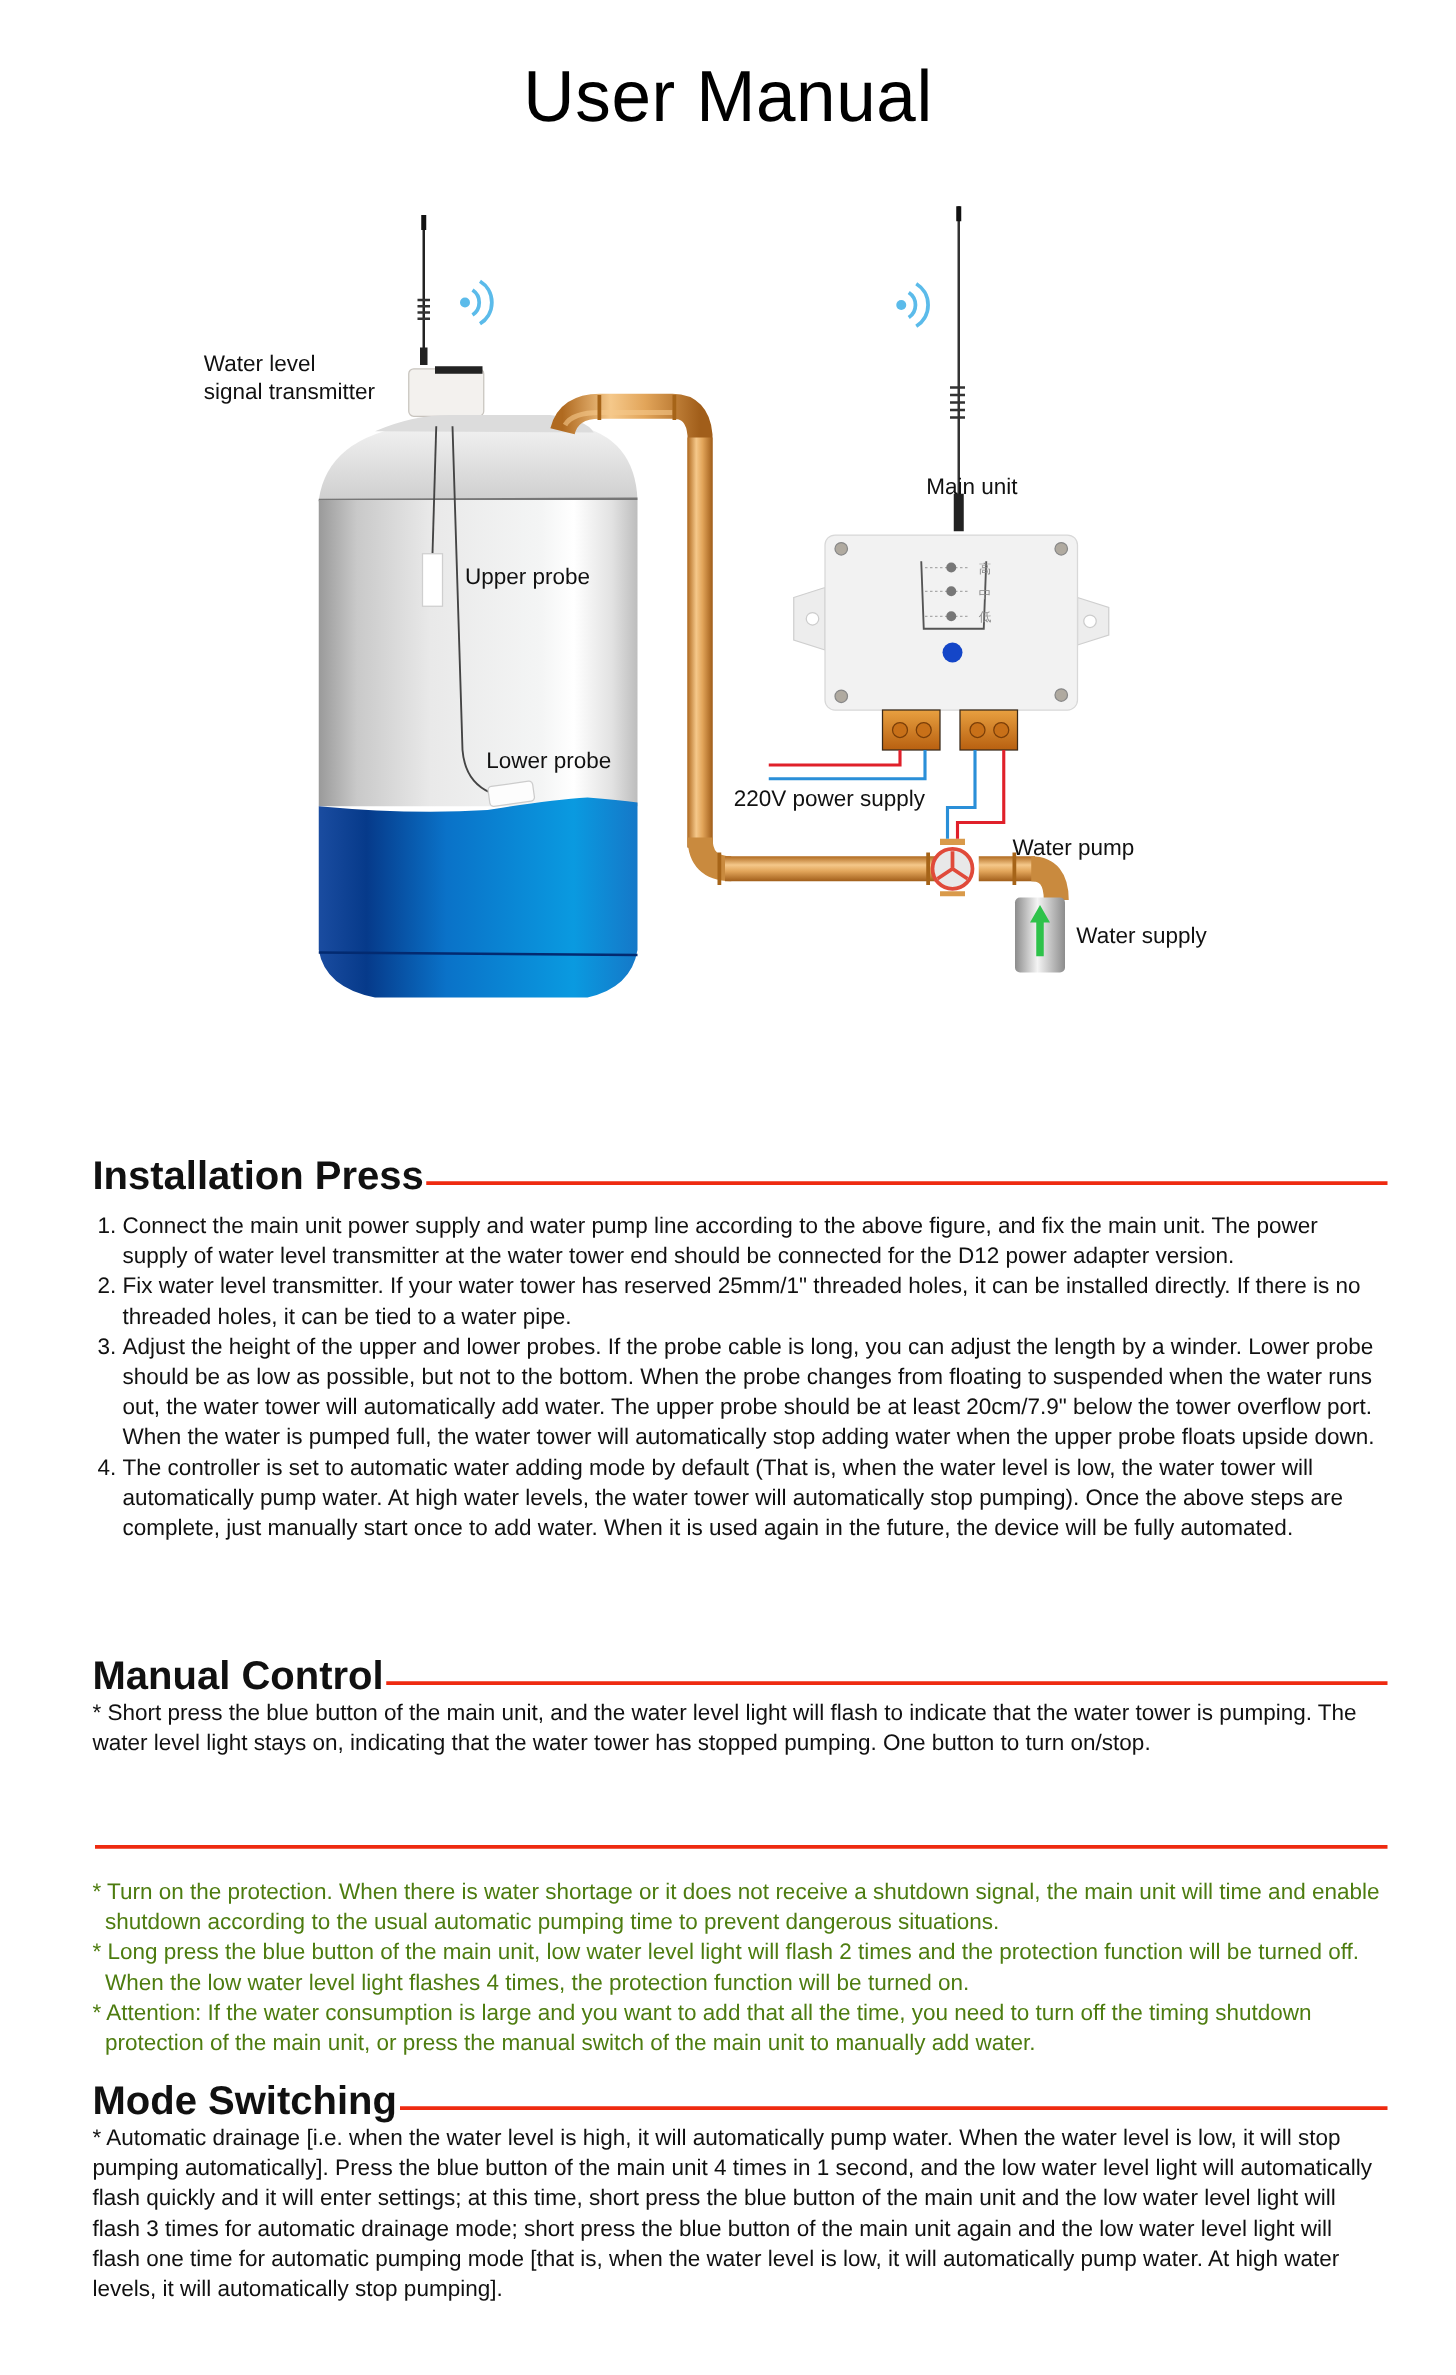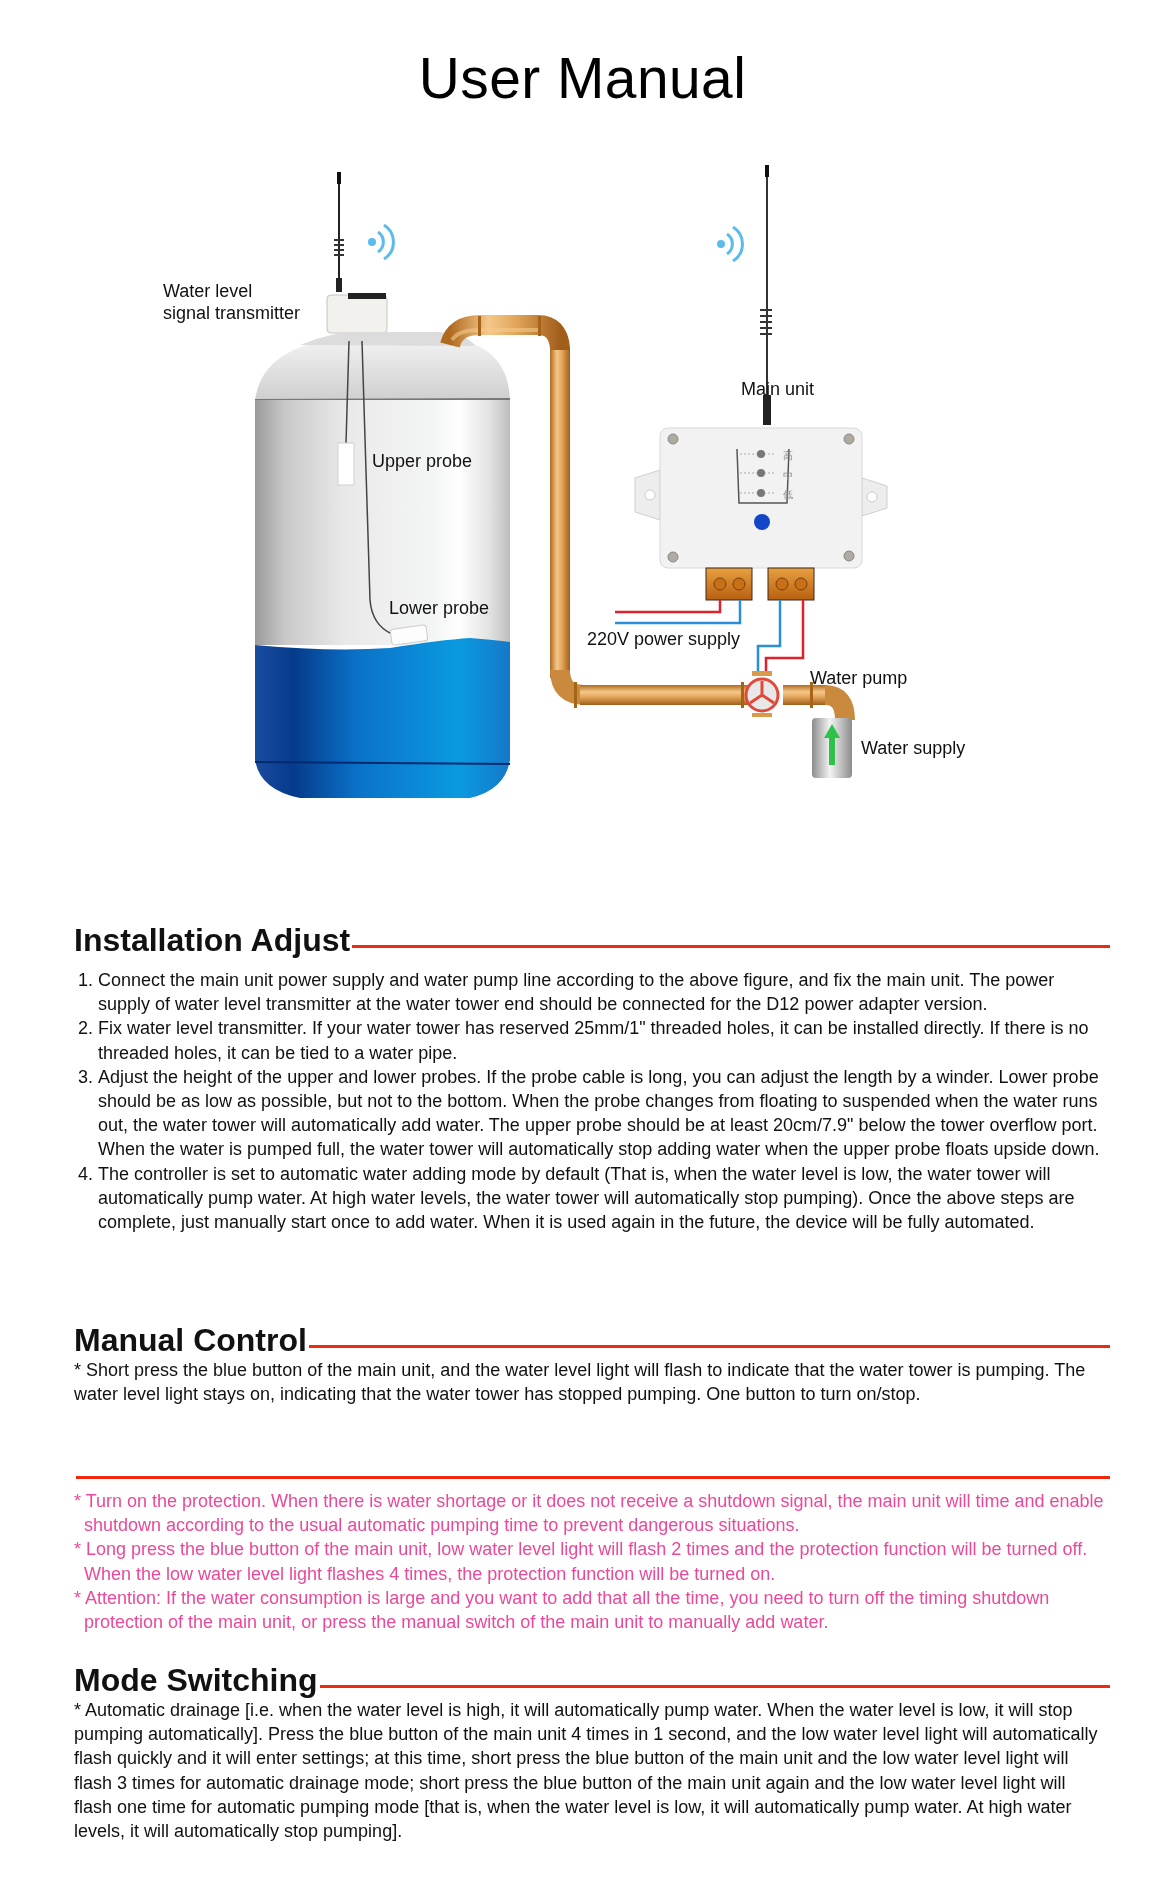--- a/index.html
+++ b/index.html
@@ -75,21 +75,21 @@
       width: 24px;
       flex-shrink: 0;
       padding-left: 4px;
     }
     .steps .txt { flex: 1; }
     .para {
       font-size: 18px;
       line-height: 24.2px;
       color: #111;
     }
-    .bullet-list { font-size: 18px; line-height: 24.2px; color:#ec4899; }
+    .bullet-list { margin-top: 12px; font-size: 18px; line-height: 24.2px; color:#4d7c0f; }
     .bullet-list .b { padding-left: 10px; text-indent: -10px; }
   </style>
 </head>
 <body>
 
 <h1 class="page-title">User Manual</h1>
 
 <div class="diagram">
   <svg width="1165" height="650" viewBox="0 150 1165 650" xmlns="http://www.w3.org/2000/svg">
     <defs>
@@ -246,21 +246,21 @@
   <div class="diag-label" style="left:587px; top:478px;text-align:center;">220V power supply</div>
   <div class="diag-label" style="left:810px; top:469px;margin-top:48px;">Water pump</div>
   <div class="diag-label" style="left:861px; top:587px;">Water supply</div>
   <div class="diag-label" style="left:783px; top:295px; font-size:10px; color:#888;">高</div>
   <div class="diag-label" style="left:783px; top:315px; font-size:10px; color:#888;">中</div>
   <div class="diag-label" style="left:783px; top:334px; font-size:10px; color:#888;">低</div>
 </div>
 
 <section class="section" style="top:918px;">
   <div class="section-head">
-    <h2 class="section-title">Installation Adjust</h2>
+    <h2 class="section-title">Installation Press</h2>
     <div class="section-rule"></div>
   </div>
   <ol class="steps">
     <li>
       <span class="num">1.</span>
       <span class="txt">Connect the main unit power supply and water pump line according to the above figure, and fix the main unit. The power supply of water level transmitter at the water tower end should be connected for the D12 power adapter version.</span>
     </li>
     <li>
       <span class="num">2.</span>
       <span class="txt">Fix water level transmitter. If your water tower has reserved 25mm/1" threaded holes, it can be installed directly. If there is no threaded holes, it can be tied to a water pipe.</span>

